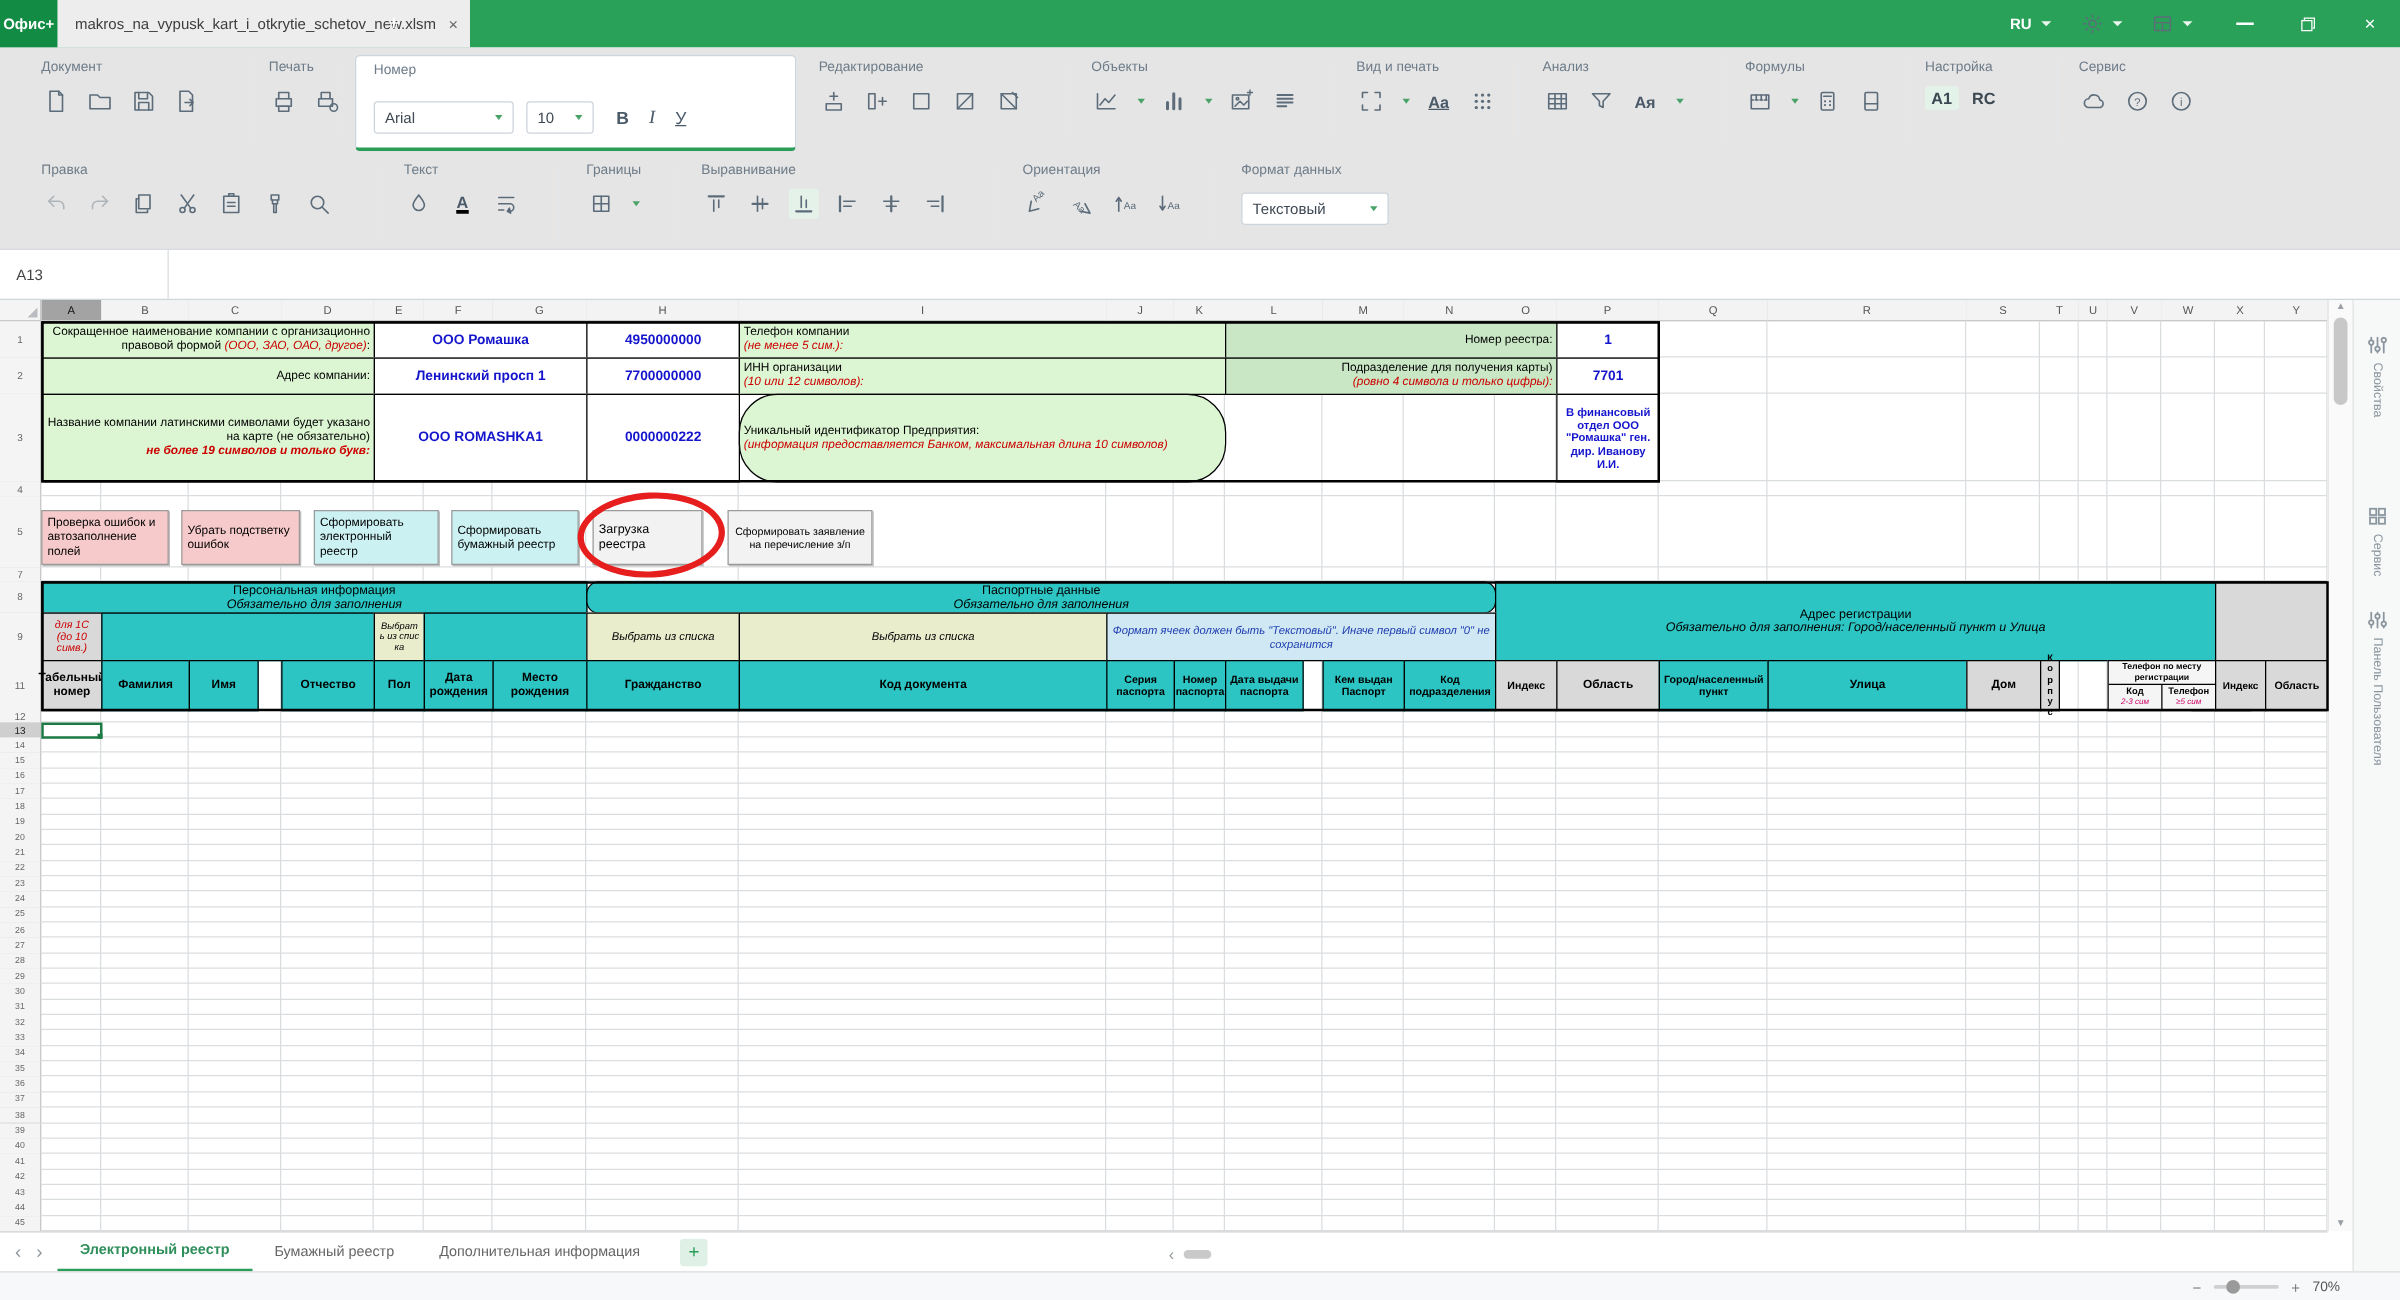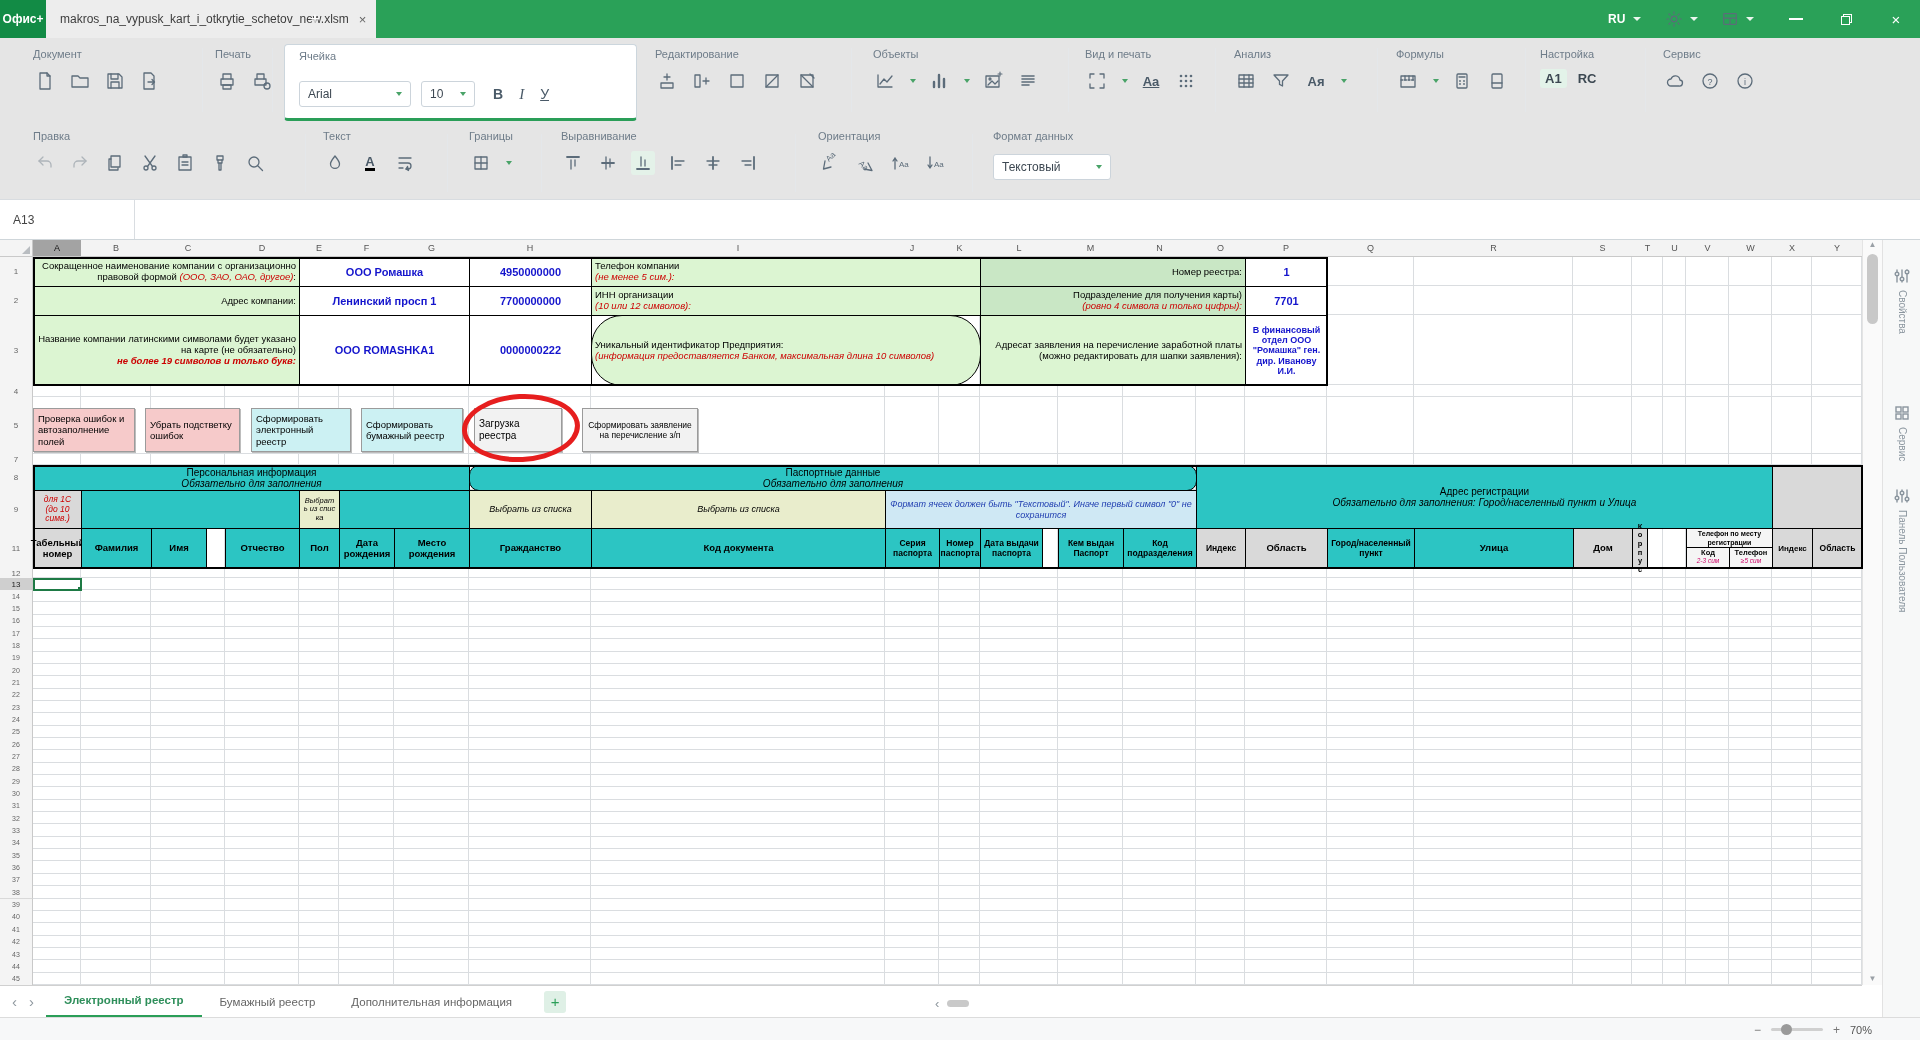--- a/index.html
+++ b/index.html
@@ -318,21 +318,21 @@
               <rect x="3" y="8" width="11" height="6"></rect>
               <path d="M5 8V3h7v5"></path>
               <circle cx="15" cy="15" r="3"></circle>
             </svg>
           </span>
       </div>
     </div>
     <div class="sep s1" style="left:272px"></div>
 
     <div class="cellpanel">
-      <div class="rlabel">Ячейка</div>
+      <div class="rlabel">Номер</div>
       <div class="combo fontcombo">
         <span>Arial</span>
           <span class="gcaret"></span>
       </div>
       <div class="combo sizecombo">
         <span>10</span>
           <span class="gcaret"></span>
       </div>
       <div class="biu">
         <span class="b">B</span>
@@ -879,26 +879,20 @@
       </div>
     </div>
   <div class="cell white bluev x-r3e">ООО ROMASHKA1</div>
   <div class="cell white bluev x-r3h">0000000222</div>
   <div class="cell green x-r3i">
       <div>
     <div>Уникальный идентификатор Предприятия:</div>
         <div class="redh">(информация предоставляется Банком, максимальная длина 10 символов)</div>
       </div>
     </div>
-  <div class="cell green tr x-r3l">
-      <div>
-    <div>Адресат заявления на перечисление заработной платы</div>
-        <div>(можно редактировать для шапки заявления):</div>
-      </div>
-    </div>
   <div class="cell white bluev x-r3p" style="font-size:9px">В финансовый отдел ООО "Ромашка" ген. дир. Иванову И.И.</div>
   <div class="outline2" style="left:33px; top:257px; width:1295px; height:129px"></div>
 
   <div class="shbtn pinkb x-b1">Проверка ошибок и автозаполнение полей</div>
   <div class="shbtn pinkb x-b2">Убрать подстветку ошибок</div>
   <div class="shbtn cyanb x-b3">Сформировать электронный реестр</div>
   <div class="shbtn cyanb x-b4">Сформировать бумажный реестр</div>
   <div class="shbtn grayb x-b5">Загрузка реестра</div>
   <div class="shbtn grayb x-b6">Сформировать заявление на перечисление з/п</div>
   <div class="redring"></div>

